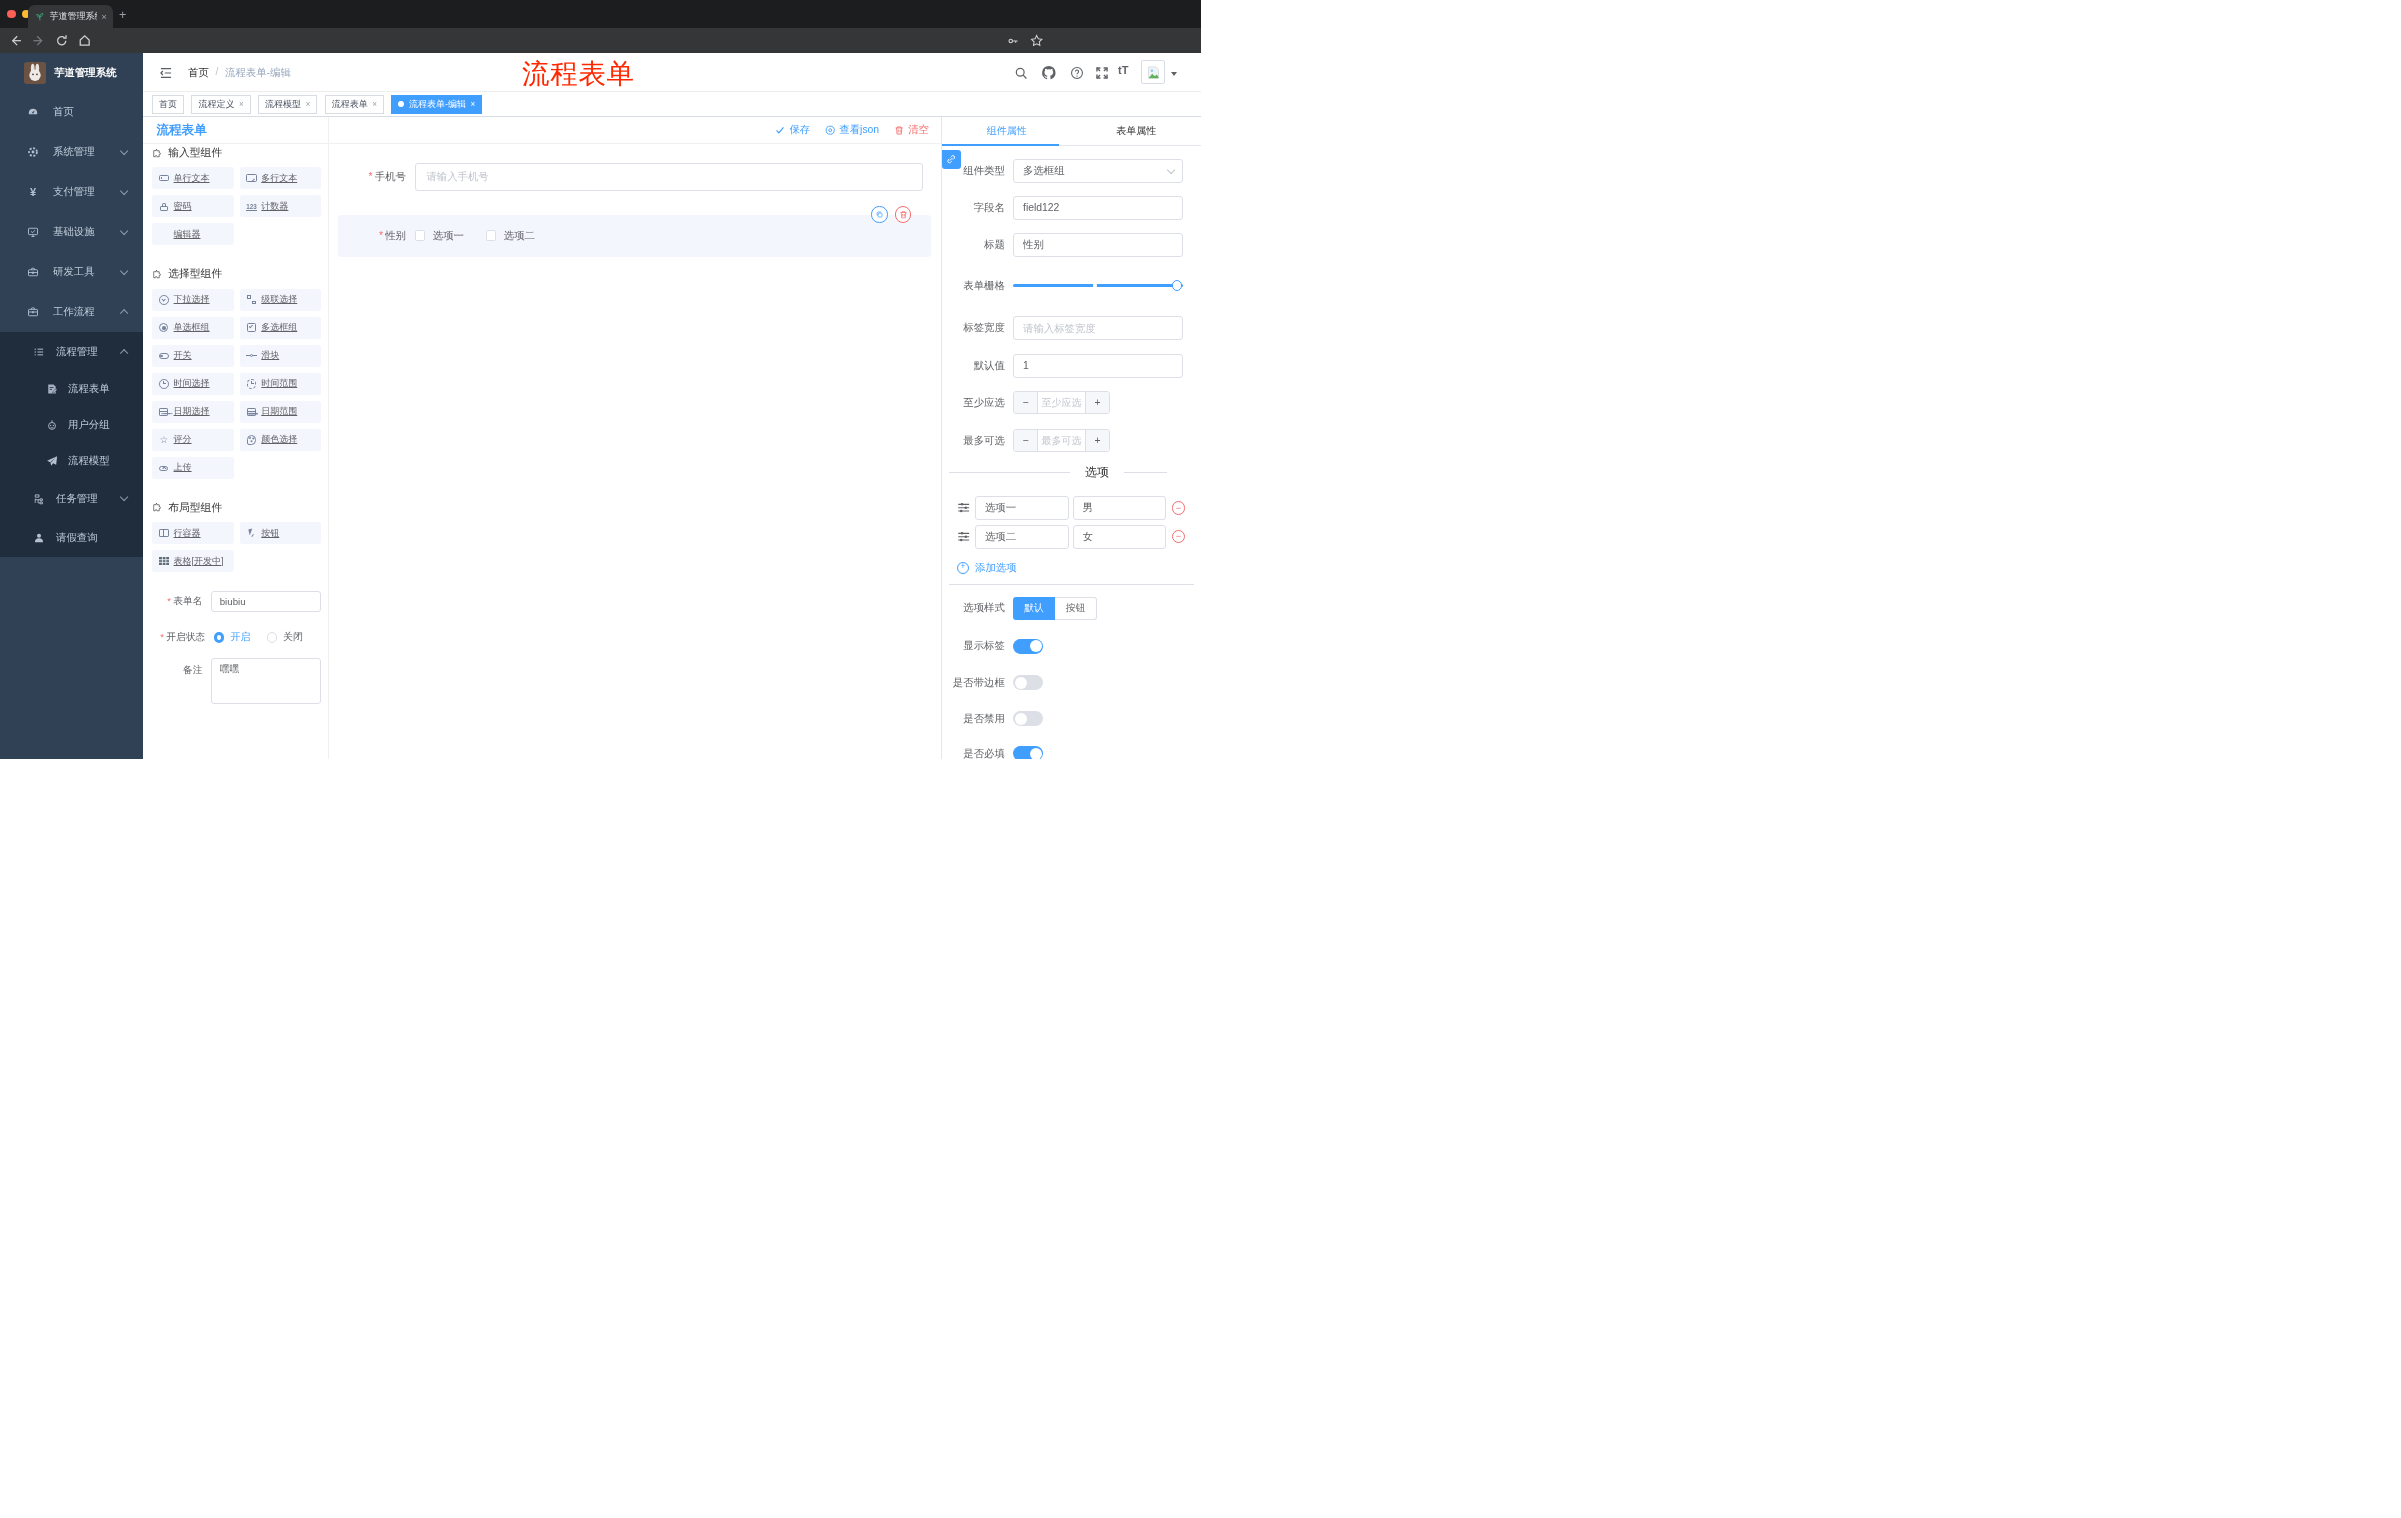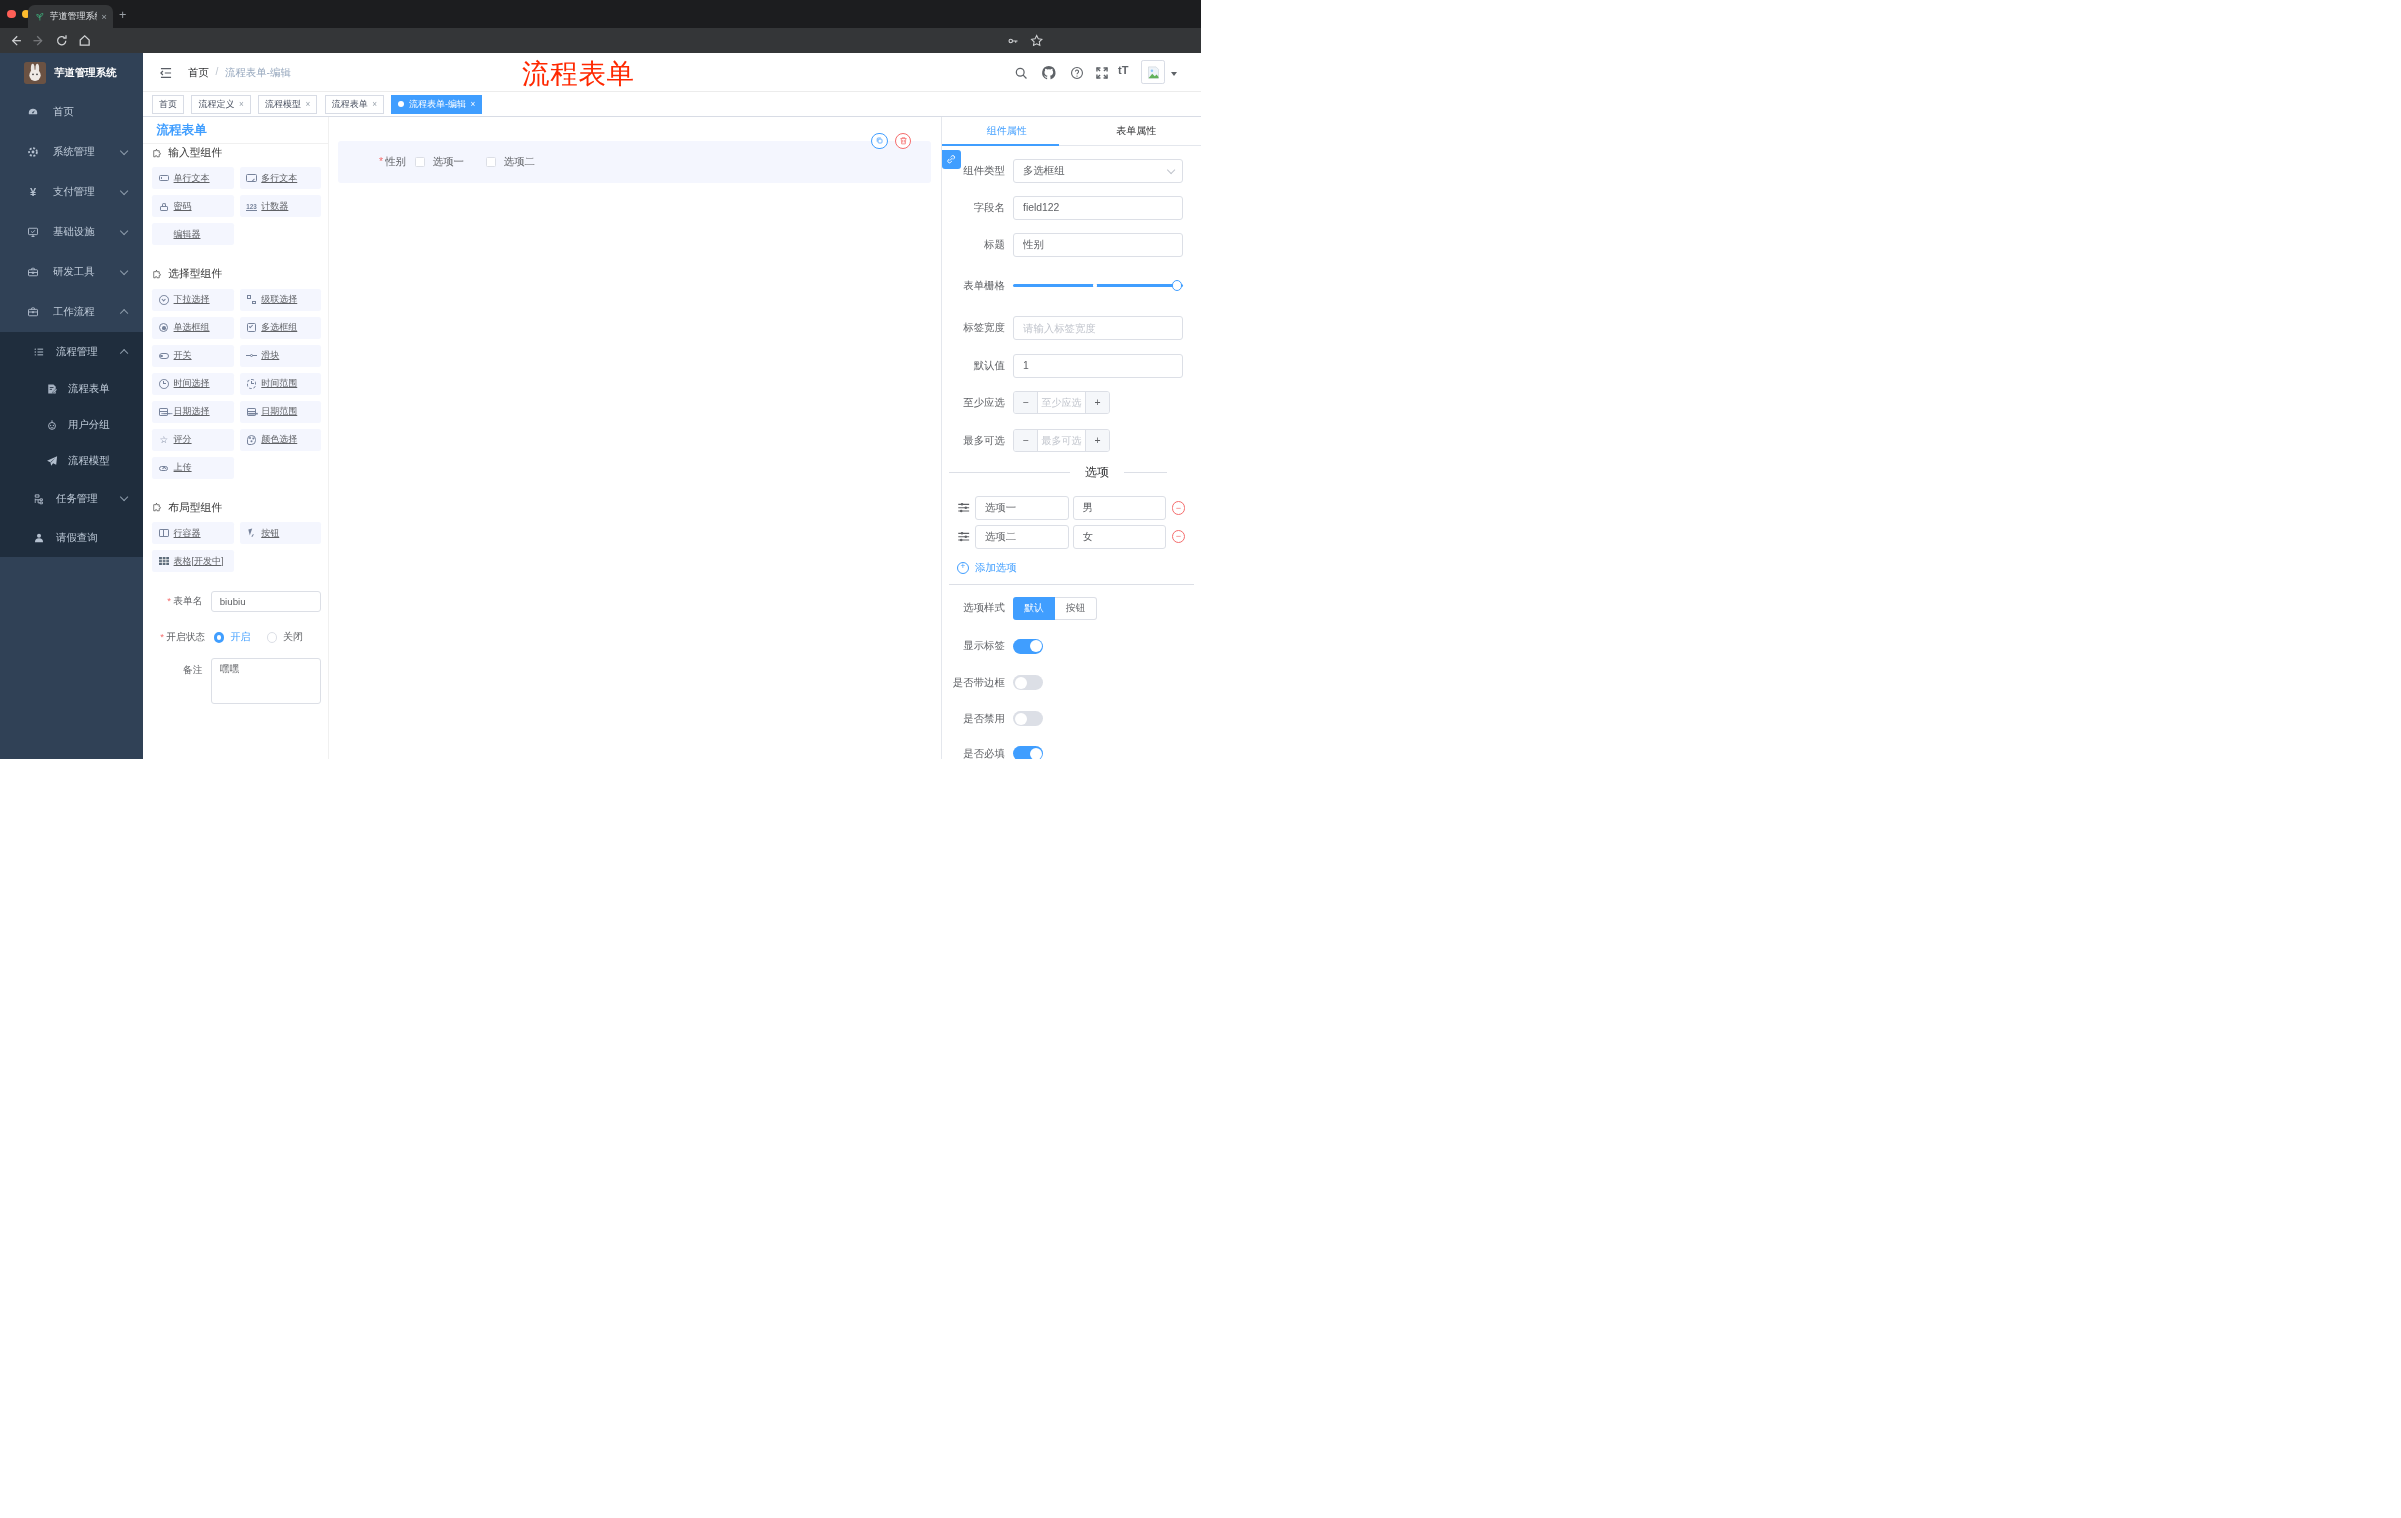--- a/index.html
+++ b/index.html
@@ -582,21 +582,46 @@
         </div>
         <div class="lrow" style="margin-top:13.4px;align-items:flex-start">
           <span class="ll" style="padding-top:6px">备注</span>
           <span class="tawrap"><textarea class="inp" style="">嘿嘿</textarea></span>
         </div>
       </div>
     </div>
   </div>
 
   <div class="canvas">
-
+    <div class="cvhead">
+      <span class="cbtn">
+        <svg viewBox="0 0 16 16" fill="none" stroke="currentColor" stroke-width="1.8">
+            <path d="M2.5 8.5l3.5 3.5 7-8.5"></path>
+          </svg>
+        <span>保存</span>
+      </span>
+      <span class="cbtn">
+        <svg viewBox="0 0 16 16" fill="none" stroke="currentColor" stroke-width="1.4">
+            <circle cx="8" cy="8" r="6.2"></circle>
+            <circle cx="8" cy="8" r="2.2"></circle>
+          </svg>
+        <span>查看json</span>
+      </span>
+      <span class="cbtn red">
+        <svg viewBox="0 0 16 16" fill="none" stroke="currentColor" stroke-width="1.3">
+            <path d="M2.5 4.5h11M5.5 4.5V3h5v1.5M4 4.5l.7 9.5h6.6l.7-9.5M6.5 7v4.5M9.5 7v4.5"></path>
+          </svg>
+        <span>清空</span>
+      </span>
+    </div>
+
+    <div class="cvrow">
+      <span class="cl"><span class="req">*</span><span>手机号</span></span>
+      <input class="inp" placeholder="请输入手机号" style="">
+    </div>
 
     <div class="selblock">
       <span class="cl"><span class="req">*</span><span>性别</span></span>
       <span class="ckgroup">
         <span class="ckitem">
             <span class="ckbox"></span>
             <span>选项一</span>
           </span>
         <span class="ckitem">
             <span class="ckbox"></span>

